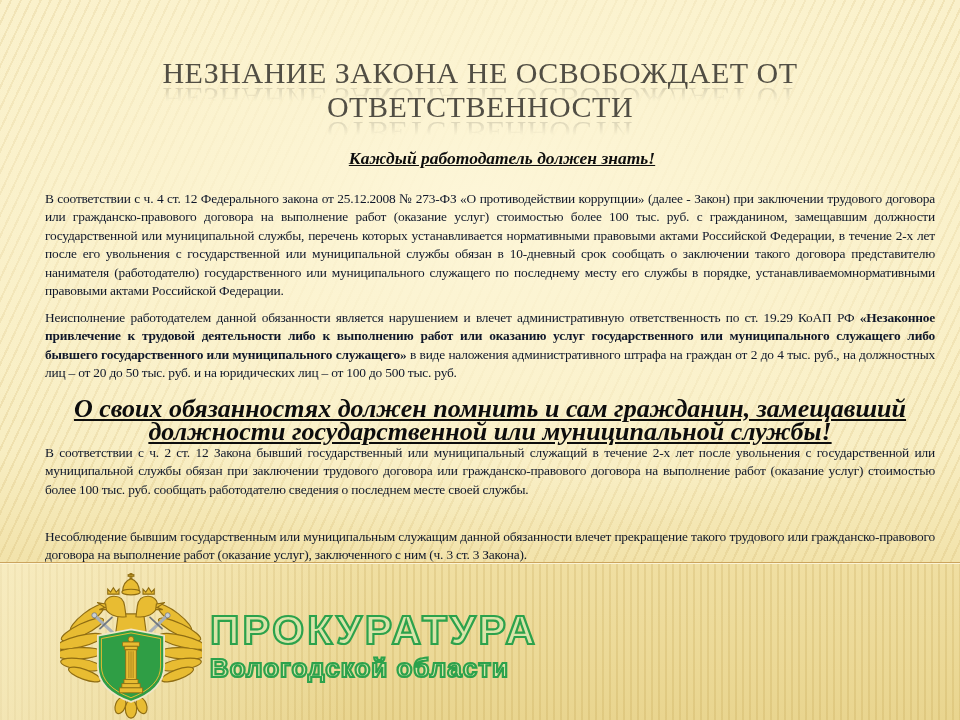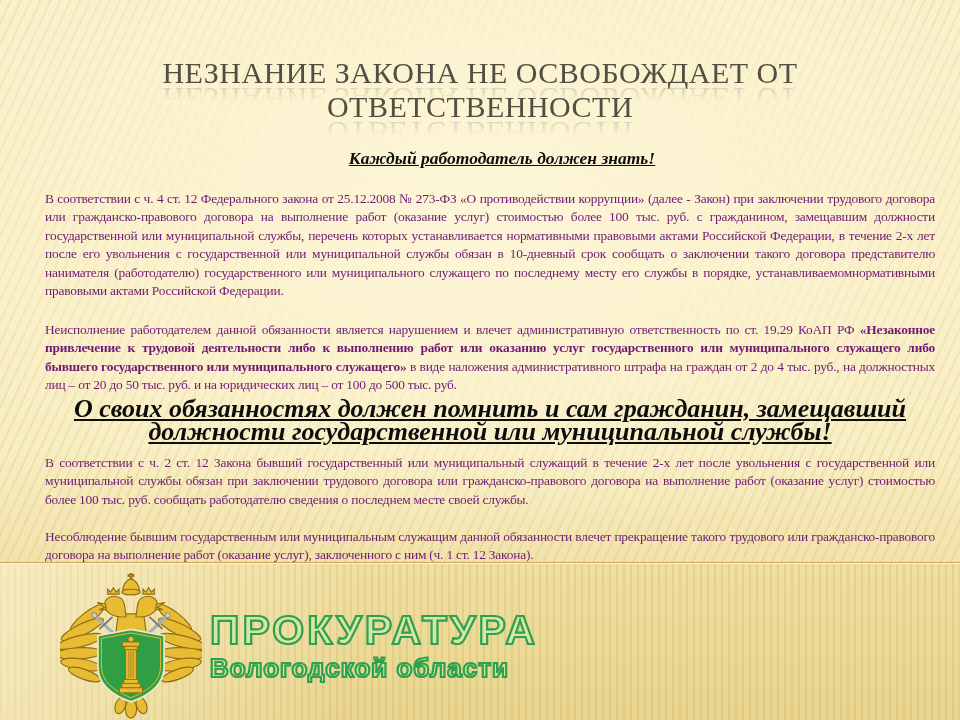--- a/index.html
+++ b/index.html
@@ -43,25 +43,25 @@
   }
   .heading2{
     position:absolute;left:45px;right:25px;top:397px;text-align:center;
     font-size:26px;line-height:23px;font-weight:bold;font-style:italic;color:#0d0d0d;
     text-decoration:underline;
   }
   
   .para{
     position:absolute;left:45px;right:25px;
     font-size:13.4px;line-height:18.4px;letter-spacing:-0.2px;
-    color:#701a75;text-align:justify;
+    color:#0f172a;text-align:justify;
   }
   .p1{top:190px;}
-  .p2{top:309px;margin-top:12px;}
-  .p3{top:454px;}
+  .p2{top:309px;}
+  .p3{top:444px;}
   .p4{top:528px;}
   .bold-seg{font-weight:bold;}
   
   .emblem{position:absolute;left:60px;top:573px;width:142px;height:148px;}
   .org{position:absolute;left:210px;top:610px;font-family:"Liberation Sans",sans-serif;font-weight:bold;}
   .org-l1{
     font-size:41px;line-height:40px;letter-spacing:3px;
     color:#D9E4A8;-webkit-text-stroke:2.2px #2CA24C;
   }
   .org-l2{
@@ -89,21 +89,21 @@
 <div class="subtitle">Каждый работодатель должен знать!</div>
 
 <div class="para p1">В соответствии с ч. 4 ст. 12 Федерального закона от 25.12.2008 № 273-ФЗ «О противодействии коррупции» (далее - Закон) при заключении трудового договора или гражданско-правового договора на выполнение работ (оказание услуг) стоимостью более 100 тыс. руб. с гражданином, замещавшим должности государственной или муниципальной службы, перечень которых устанавливается нормативными правовыми актами Российской Федерации, в течение 2-х лет после его увольнения с государственной или муниципальной службы обязан в 10-дневный срок сообщать о заключении такого договора представителю нанимателя (работодателю) государственного или муниципального служащего по последнему месту его службы в порядке, устанавливаемомнормативными правовыми актами Российской Федерации.</div>
 
 <div class="para p2"><span>Неисполнение работодателем данной обязанности является нарушением и влечет административную ответственность по ст. 19.29 КоАП РФ </span><span class="bold-seg">«Незаконное привлечение к трудовой деятельности либо к выполнению работ или оказанию услуг государственного или муниципального служащего либо бывшего государственного или муниципального служащего»</span><span> в виде наложения административного штрафа на граждан от 2 до 4 тыс. руб., на должностных лиц – от 20 до 50 тыс. руб. и на юридических лиц – от 100 до 500 тыс. руб.</span></div>
 
 <div class="heading2">О своих обязанностях должен помнить и сам гражданин, замещавший должности государственной или муниципальной службы!</div>
 
 <div class="para p3">В соответствии с ч. 2 ст. 12 Закона бывший государственный или муниципальный служащий в течение 2-х лет после увольнения с государственной или муниципальной службы обязан при заключении трудового договора или гражданско-правового договора на выполнение работ (оказание услуг) стоимостью более 100 тыс. руб. сообщать работодателю сведения о последнем месте своей службы.</div>
 
-<div class="para p4">Несоблюдение бывшим государственным или муниципальным служащим данной обязанности влечет прекращение такого трудового или гражданско-правового договора на выполнение работ (оказание услуг), заключенного с ним (ч. 1 ст. 12  Закона).</div>
+<div class="para p4">Несоблюдение бывшим государственным или муниципальным служащим данной обязанности влечет прекращение такого трудового или гражданско-правового договора на выполнение работ (оказание услуг), заключенного с ним (ч. 3 ст. 3  Закона).</div>
 
 <svg class="emblem" viewBox="0 0 200 210" aria-hidden="true">
   <defs>
     <g id="halfWing">
       <ellipse cx="38" cy="64" rx="30" ry="8" transform="rotate(-38 38 64)"></ellipse>
       <ellipse cx="31" cy="80" rx="33" ry="8" transform="rotate(-26 31 80)"></ellipse>
       <ellipse cx="27" cy="97" rx="34" ry="8" transform="rotate(-14 27 97)"></ellipse>
       <ellipse cx="26" cy="114" rx="33" ry="8" transform="rotate(-3 26 114)"></ellipse>
       <ellipse cx="29" cy="130" rx="29" ry="8" transform="rotate(9 29 130)"></ellipse>
       <ellipse cx="34" cy="144" rx="24" ry="7" transform="rotate(20 34 144)"></ellipse>

